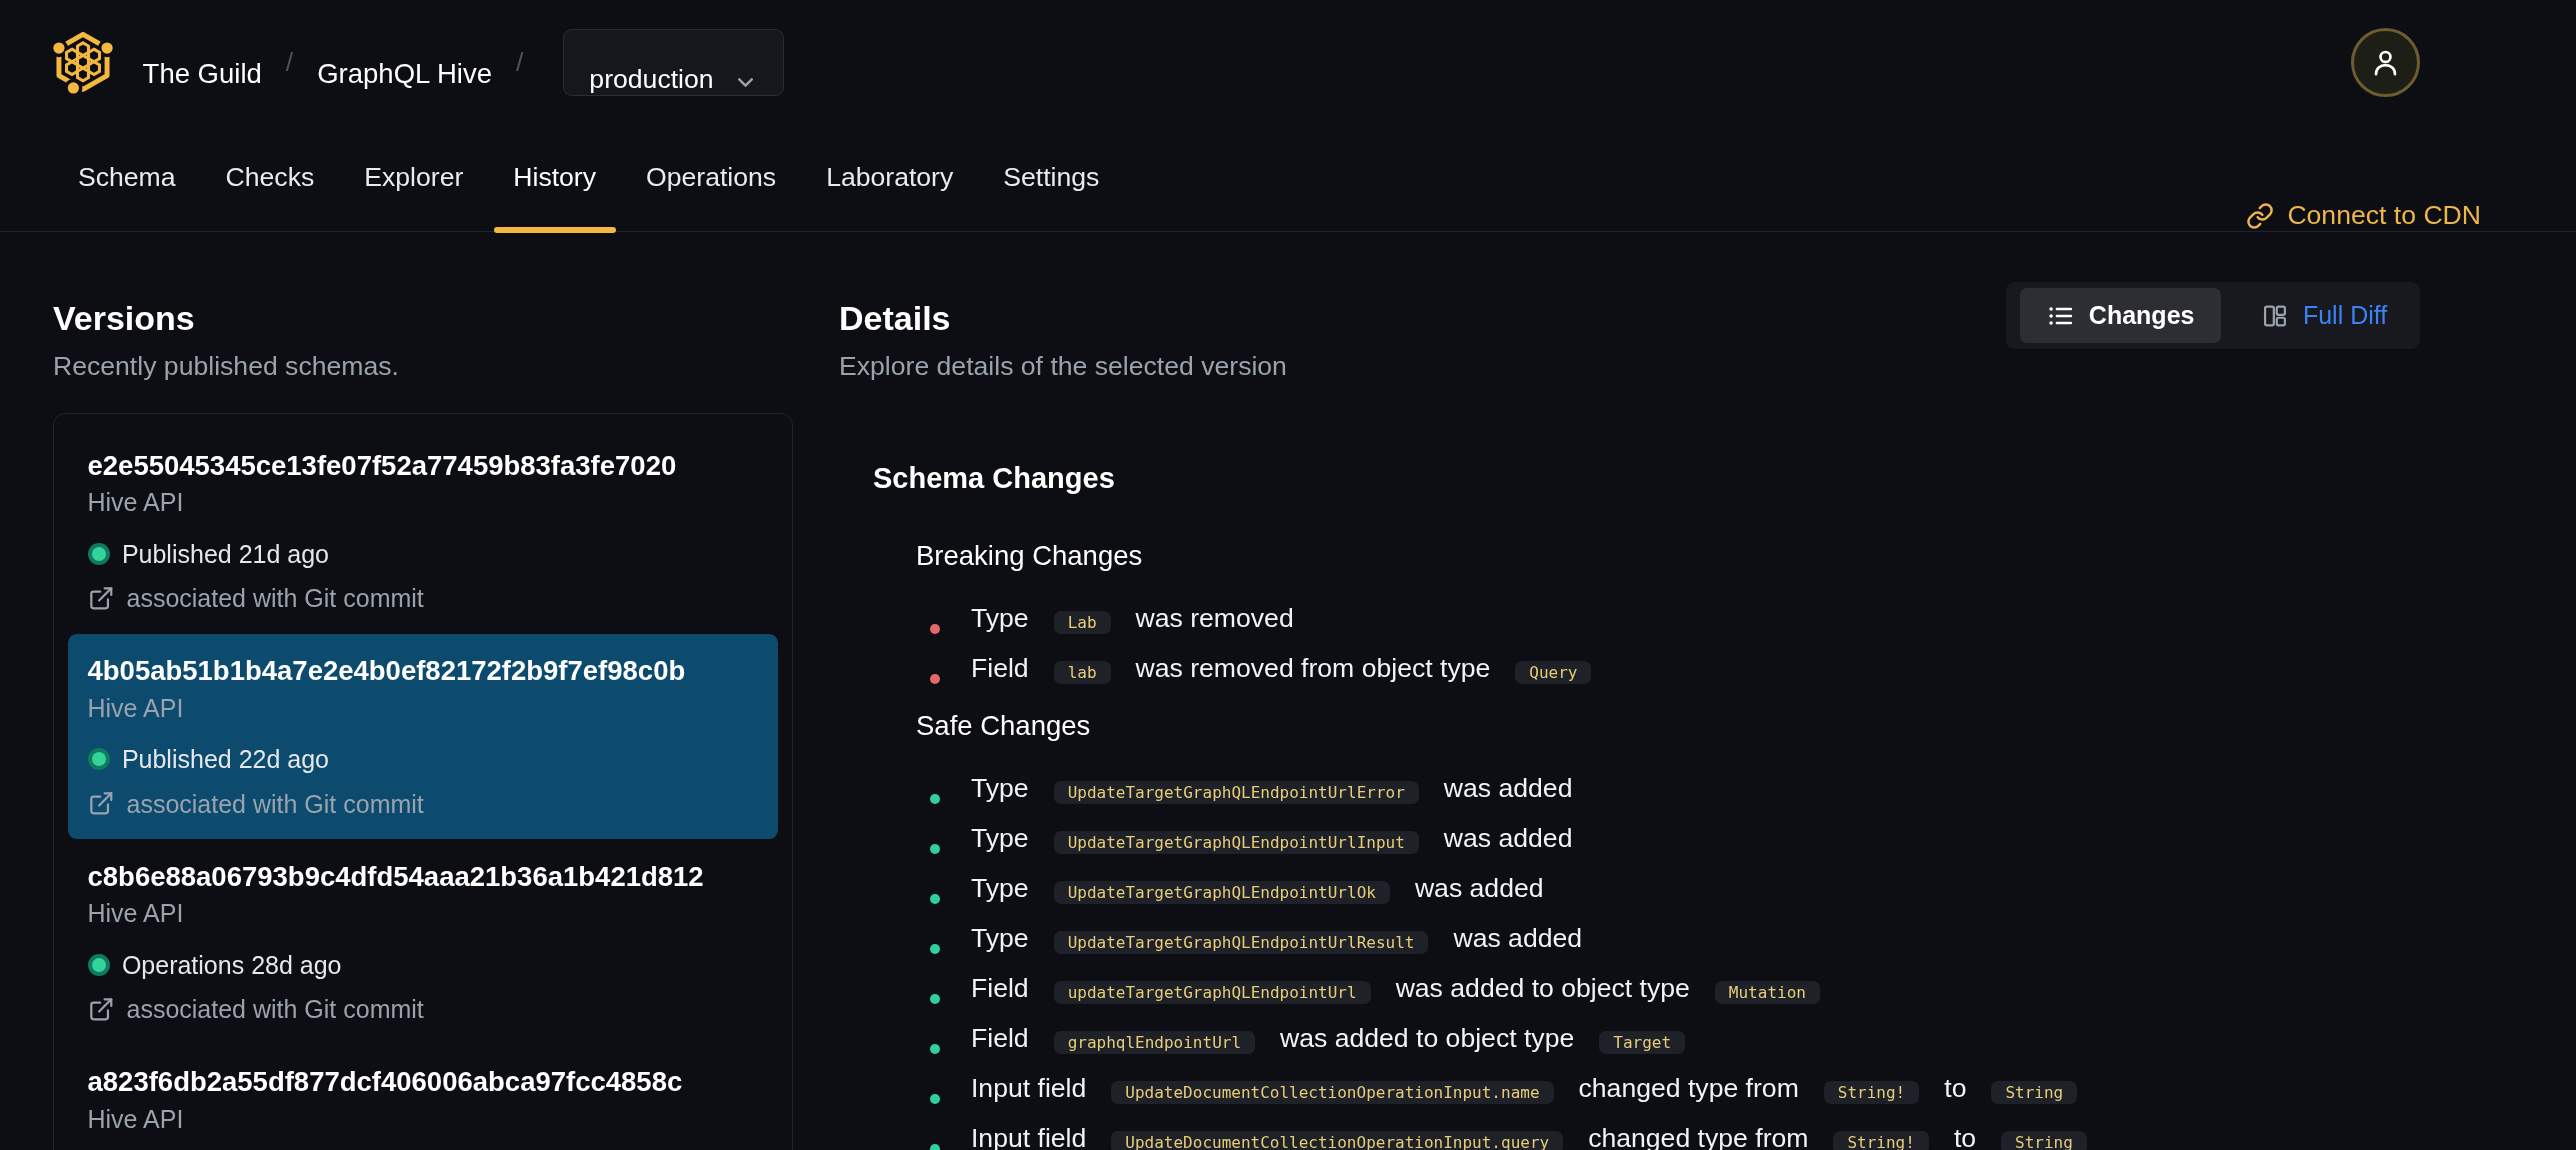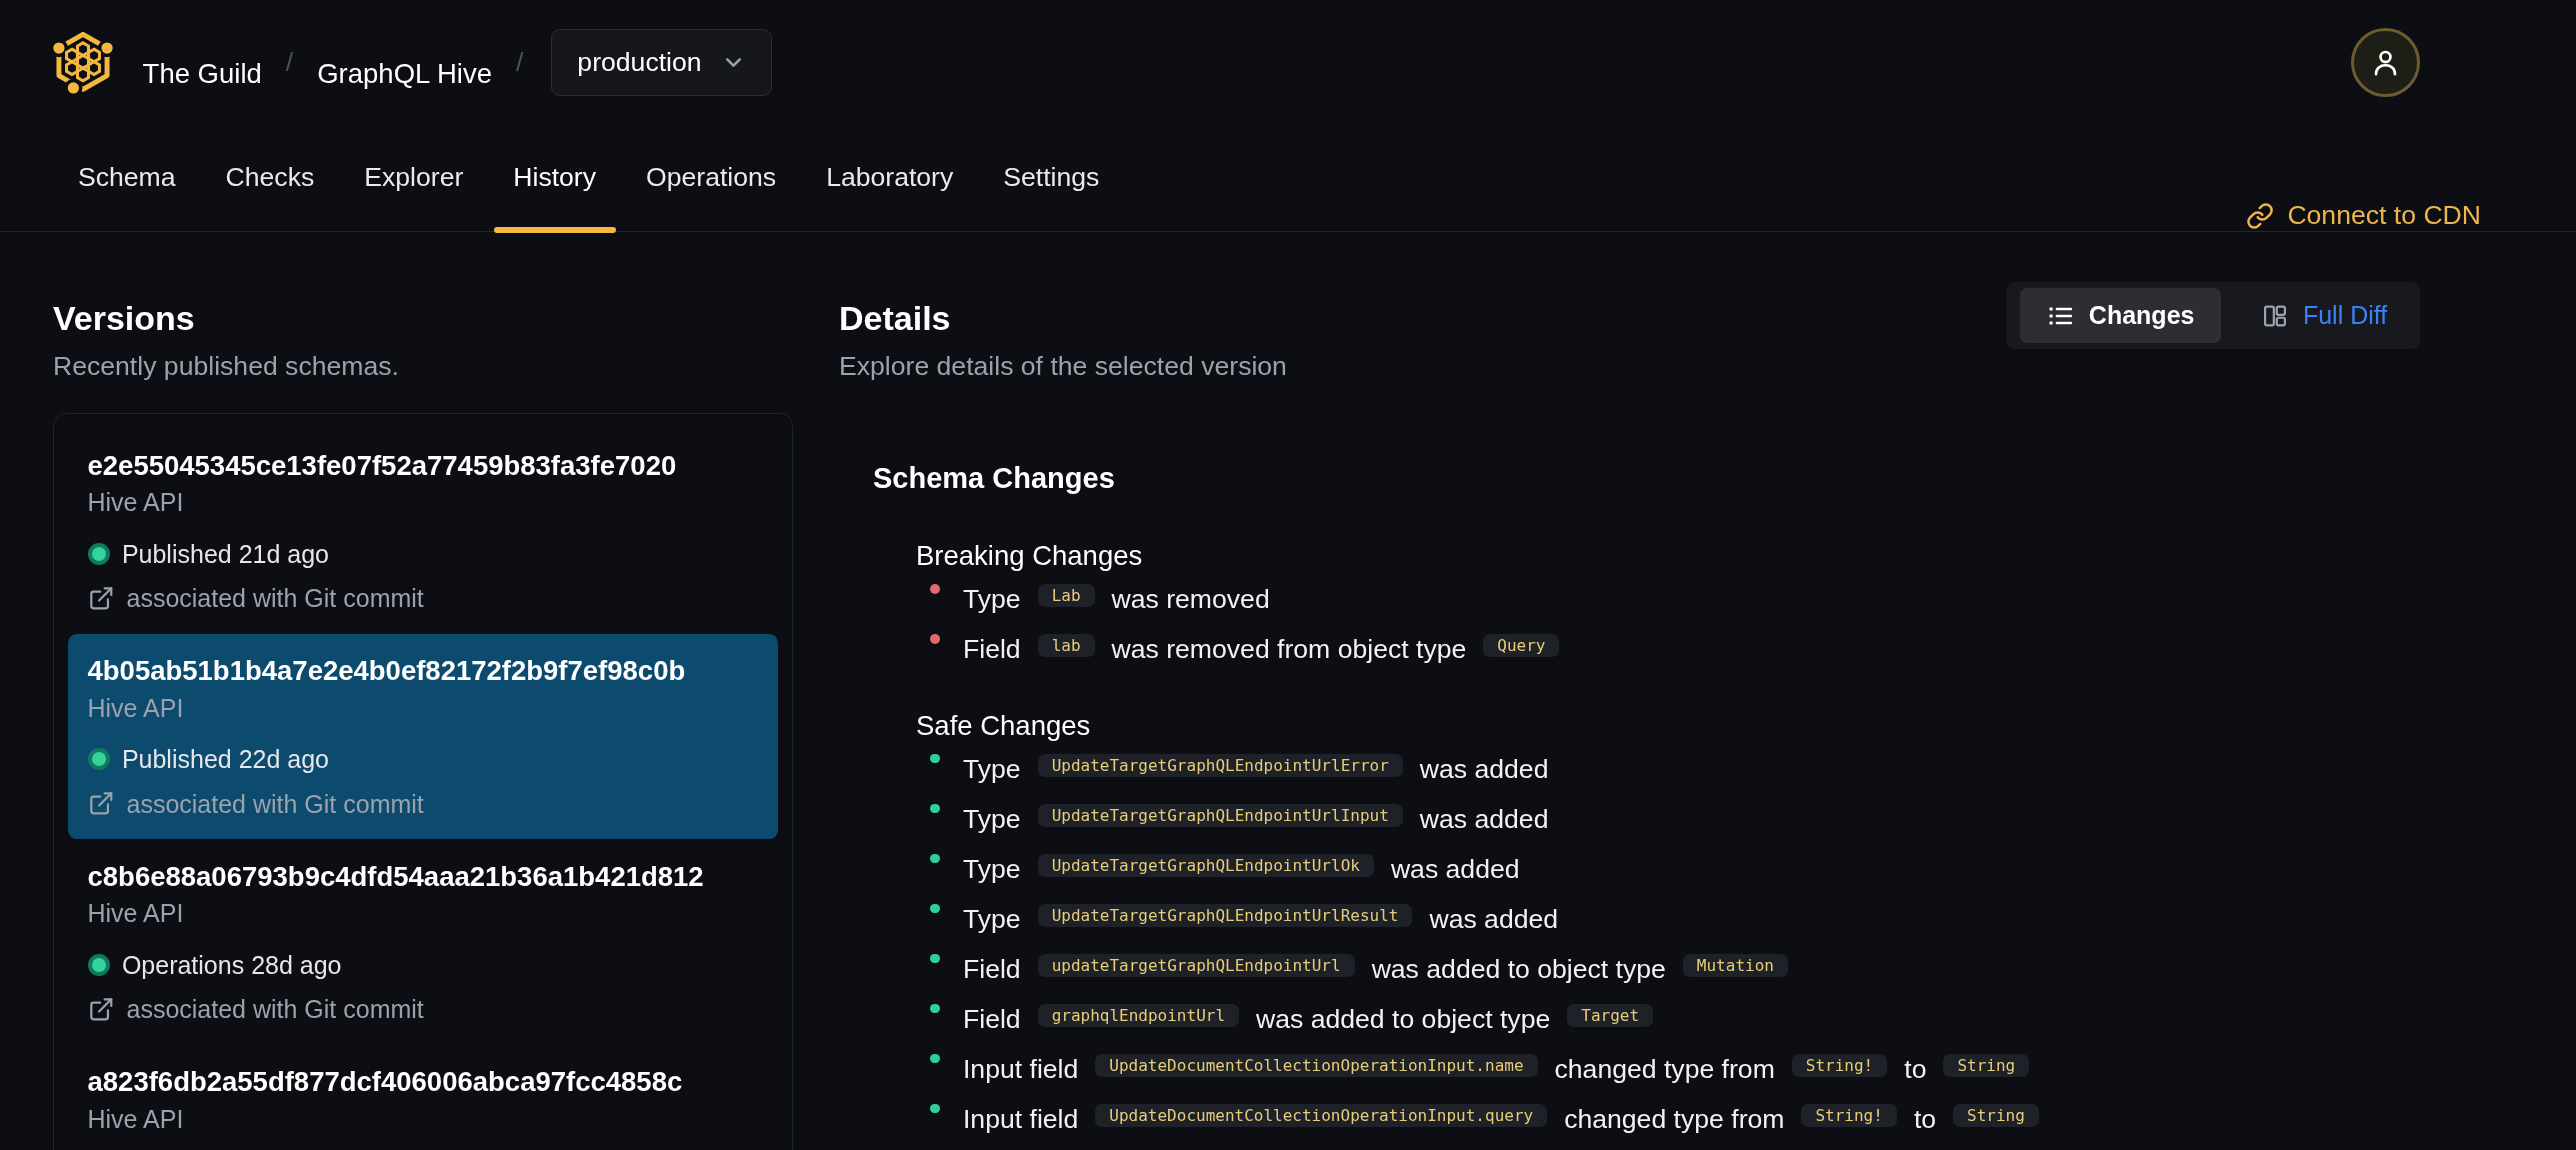--- a/index.html
+++ b/index.html
@@ -8,21 +8,21 @@
     width:2576px; height:1151px; overflow:hidden; position:relative;
     font-family:"Liberation Sans","DejaVu Sans",sans-serif; color:#fff;
     -webkit-font-smoothing:antialiased;
   }
   
   .topbar { display:flex; align-items:center; height:124px; padding:0 156px 0 50px; }
   .logo { margin-right:26.6px; display:flex; align-items:center; }
   .crumb { font-size:27.5px; font-weight:500; color:#fff; background:none; border:none; cursor:pointer;margin-top:24px; }
   .crumb-sep { font-size:26.6px; color:#4a5260; margin:0 24px; font-weight:300; }
   .target-pill {
-    display:flex; align-items:center; gap:19.5px; margin-left:4px;
+    display:flex; align-items:flex-end; gap:19.5px; margin-left:16px;
     height:67px; padding:0 25px; border-radius:8.9px;
     background:#15171d; border:0.9px solid #2a2d34; cursor:pointer;
   }
   .target-pill span { font-size:26.6px; color:#fff; }
   .avatar {
     margin-left:auto; width:69px; height:69px; border-radius:50%;
     background:#1d1e16; border:3.5px solid #6d5c2f;
     display:flex; align-items:center; justify-content:center; cursor:pointer;
   }
   
@@ -68,21 +68,21 @@
   .toggle-btn.active { background:#2c2e33; }
   .toggle-btn.active span { color:#fff; font-weight:600; }
   .toggle-btn span { font-size:25px; color:#3b82f6; }
   
   .schema-changes { padding-left:34px; margin-top:78px; }
   .sc-title { font-size:29px; font-weight:700; color:#fff; line-height:35px; }
   .cgroup { padding-left:43px; }
   .gtitle { font-size:27.5px; font-weight:500; color:#fff; line-height:34px; margin:43px 0 0 0; }
   .cgroup + .cgroup .gtitle { margin-top:25px; }
   .clist { list-style:none; margin-top:10.6px; padding-left:14px; }
-  .citem { display:flex; align-items:flex-start; height:50px; gap:17px; }
+  .citem { display:flex; align-items:flex-end; height:50px; gap:25px; }
   .citem .txt { font-size:26.6px; color:#f2f3f5; }
   .bullet { width:9.8px; height:9.8px; border-radius:50%; flex:0 0 auto; margin-right:6.2px; }
   .clist.breaking .bullet { background:#e5696b; }
   .clist.safe .bullet { background:#2fd0a0; }
   .code {
     font-family:"DejaVu Sans Mono","Liberation Mono",monospace;
     font-size:16px; color:#e8cd78; background:#1e2127;
     padding:2px 14px; border-radius:7px; white-space:nowrap;
   }
   svg { display:block; }

